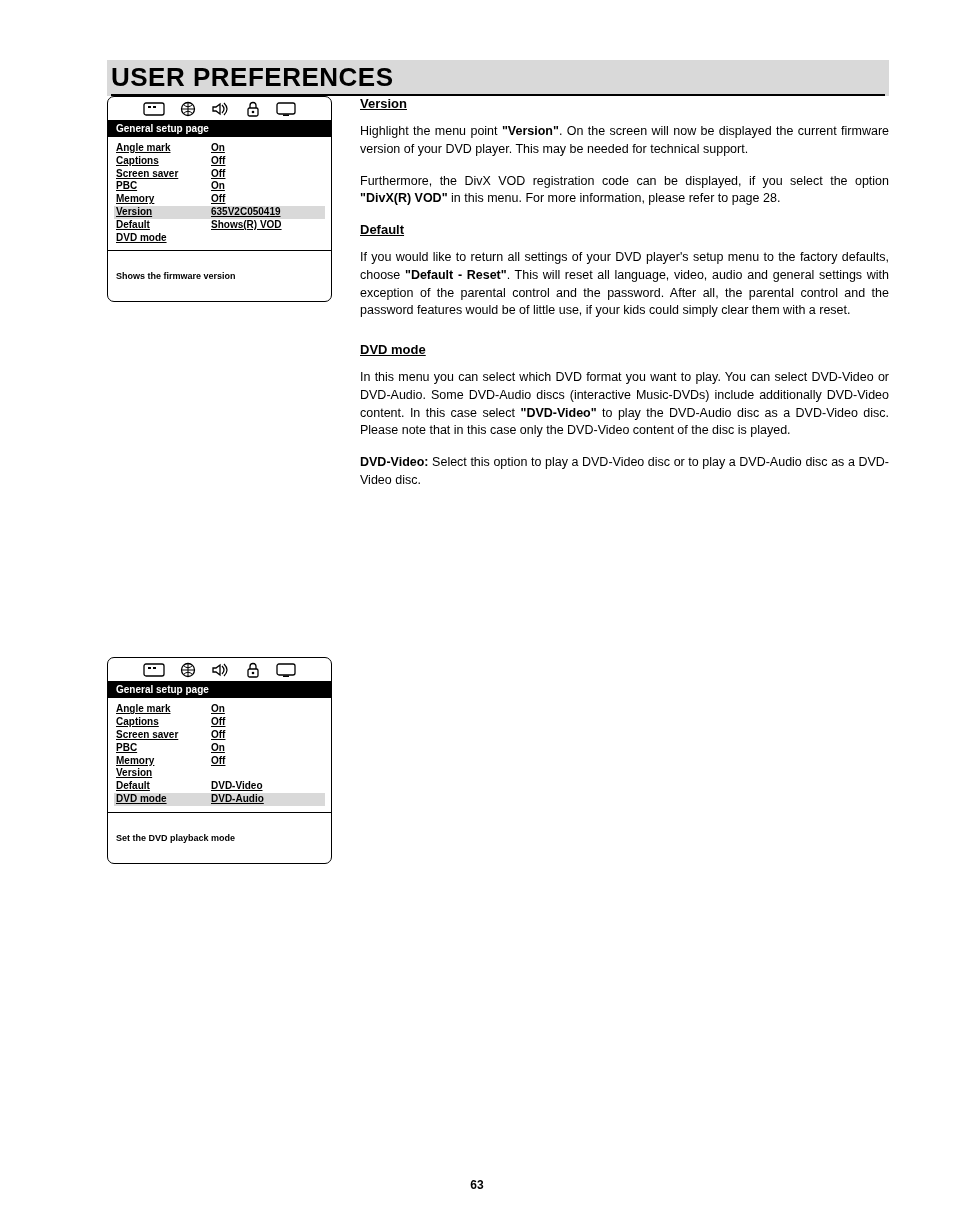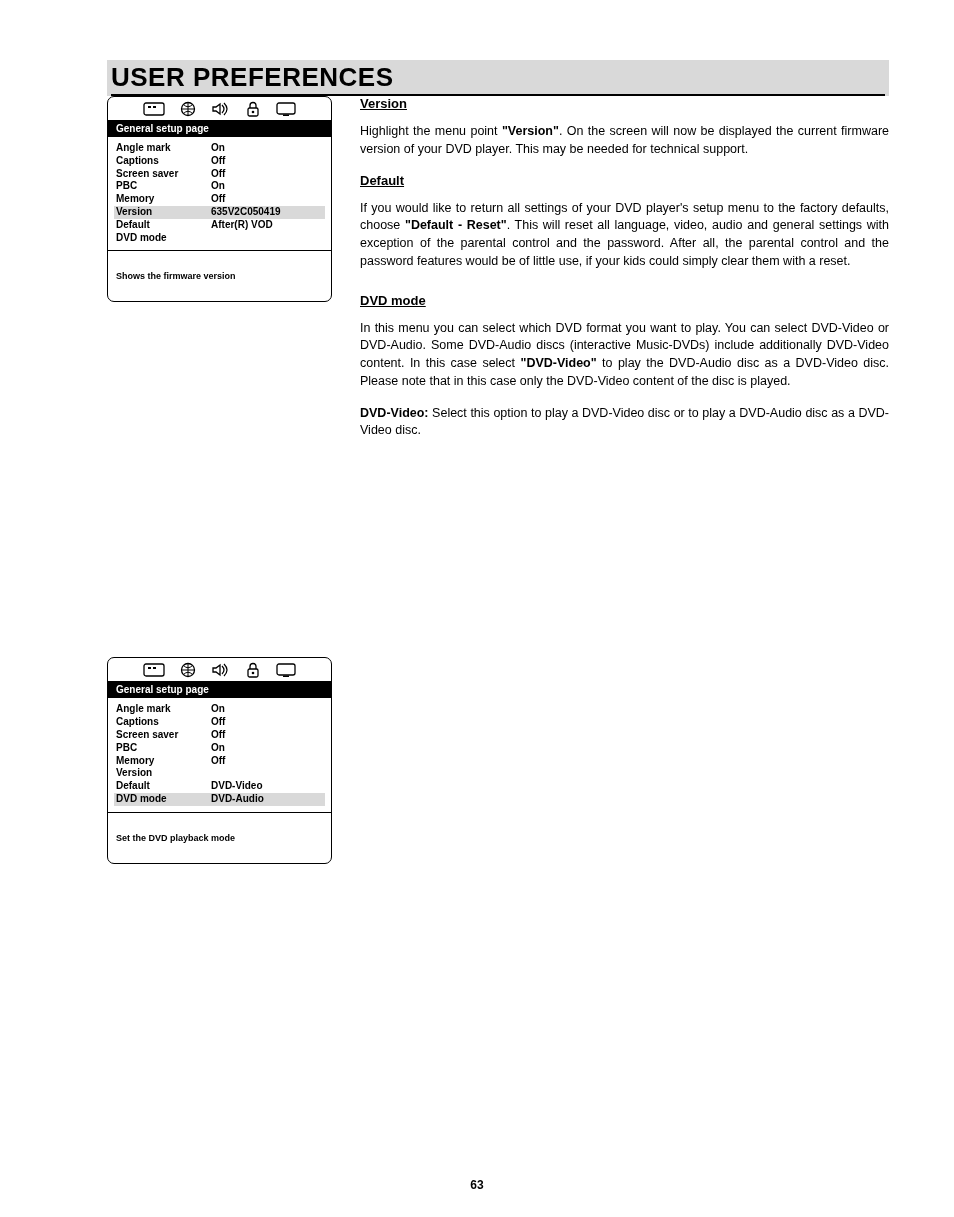--- a/index.html
+++ b/index.html
@@ -54,20 +54,21 @@
     color: #fff;
     font-weight: bold;
     font-size: 10px;
     padding: 3px 8px;
   }
   .osd-body { padding: 5px 8px 6px; }
   .osd-row {
     display: flex;
     line-height: 1.28;
     font-weight: bold;
+    text-decoration: underline;
   }
   .osd-row .lbl { width: 95px; }
   .osd-row .val { flex: 1; }
   .osd-row.sel {
     background: #d9d9d9;
     margin-left: -2px;
     margin-right: -2px;
     padding-left: 2px;
     padding-right: 2px;
   }
@@ -164,21 +165,21 @@
         <div class="osd-row">
             <span class="lbl">Memory</span>
             <span class="val">Off</span>
           </div>
         <div class="osd-row sel">
             <span class="lbl">Version</span>
             <span class="val">635V2C050419</span>
           </div>
         <div class="osd-row">
             <span class="lbl">Default</span>
-            <span class="val">After(R) VOD</span>
+            <span class="val">Shows(R) VOD</span>
           </div>
         <div class="osd-row">
             <span class="lbl">DVD mode</span>
             <span class="val"></span>
           </div>
       </div>
       <div class="osd-footer">Shows the firmware version</div>
     </div>
 
     <div class="spacer-top2"></div>
@@ -247,20 +248,23 @@
     </div>
 
   </div>
 
   <div class="right-col">
 
     <div class="section-heading">Version</div>
     <p class="para">
       <span>Highlight the menu point </span><span class="b">"Version"</span><span>. On the screen will now be displayed the current firmware version of your DVD player. This may be needed for technical support.</span>
     </p>
+    <p class="para">
+      <span>Furthermore, the DivX VOD registration code can be displayed, if you select the option </span><span class="b">"DivX(R) VOD"</span><span> in this menu. For more information, please refer to page 28.</span>
+    </p>
 
     <div class="section-heading">Default</div>
     <p class="para">
       <span>If you would like to return all settings of your DVD player's setup menu to the factory defaults, choose </span><span class="b">"Default - Reset"</span><span>. This will reset all language, video, audio and general settings with exception of the parental control and the password. After all, the parental control and the password features would be of little use, if your kids could simply clear them with a reset.</span>
     </p>
 
     <div style="height:8px"></div>
 
     <div class="section-heading">DVD mode</div>
     <p class="para">

